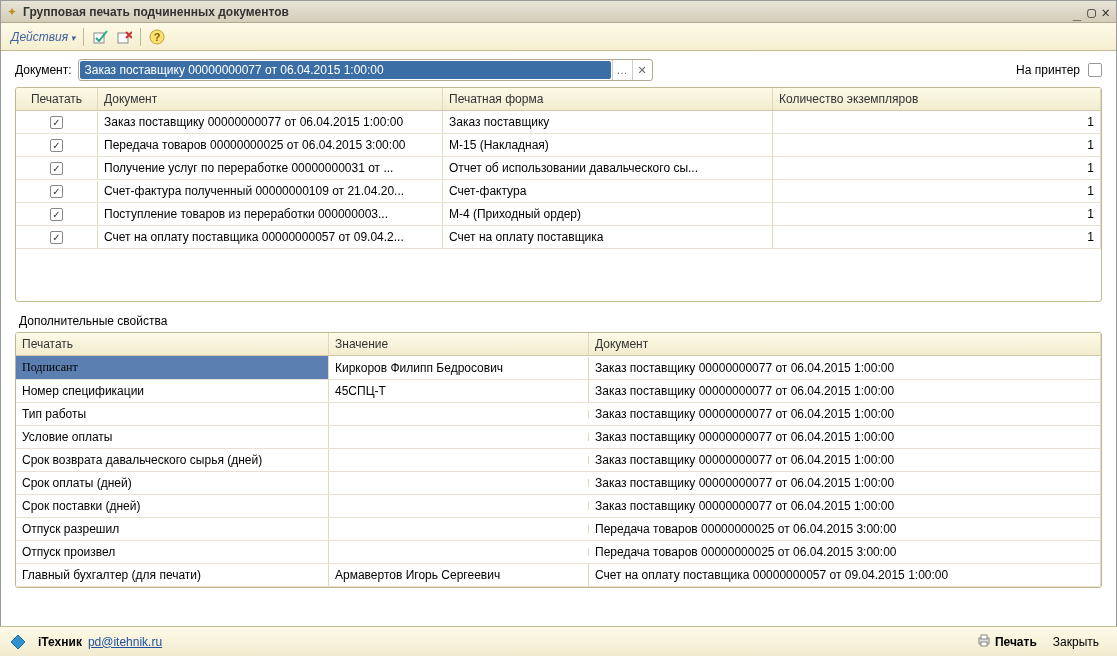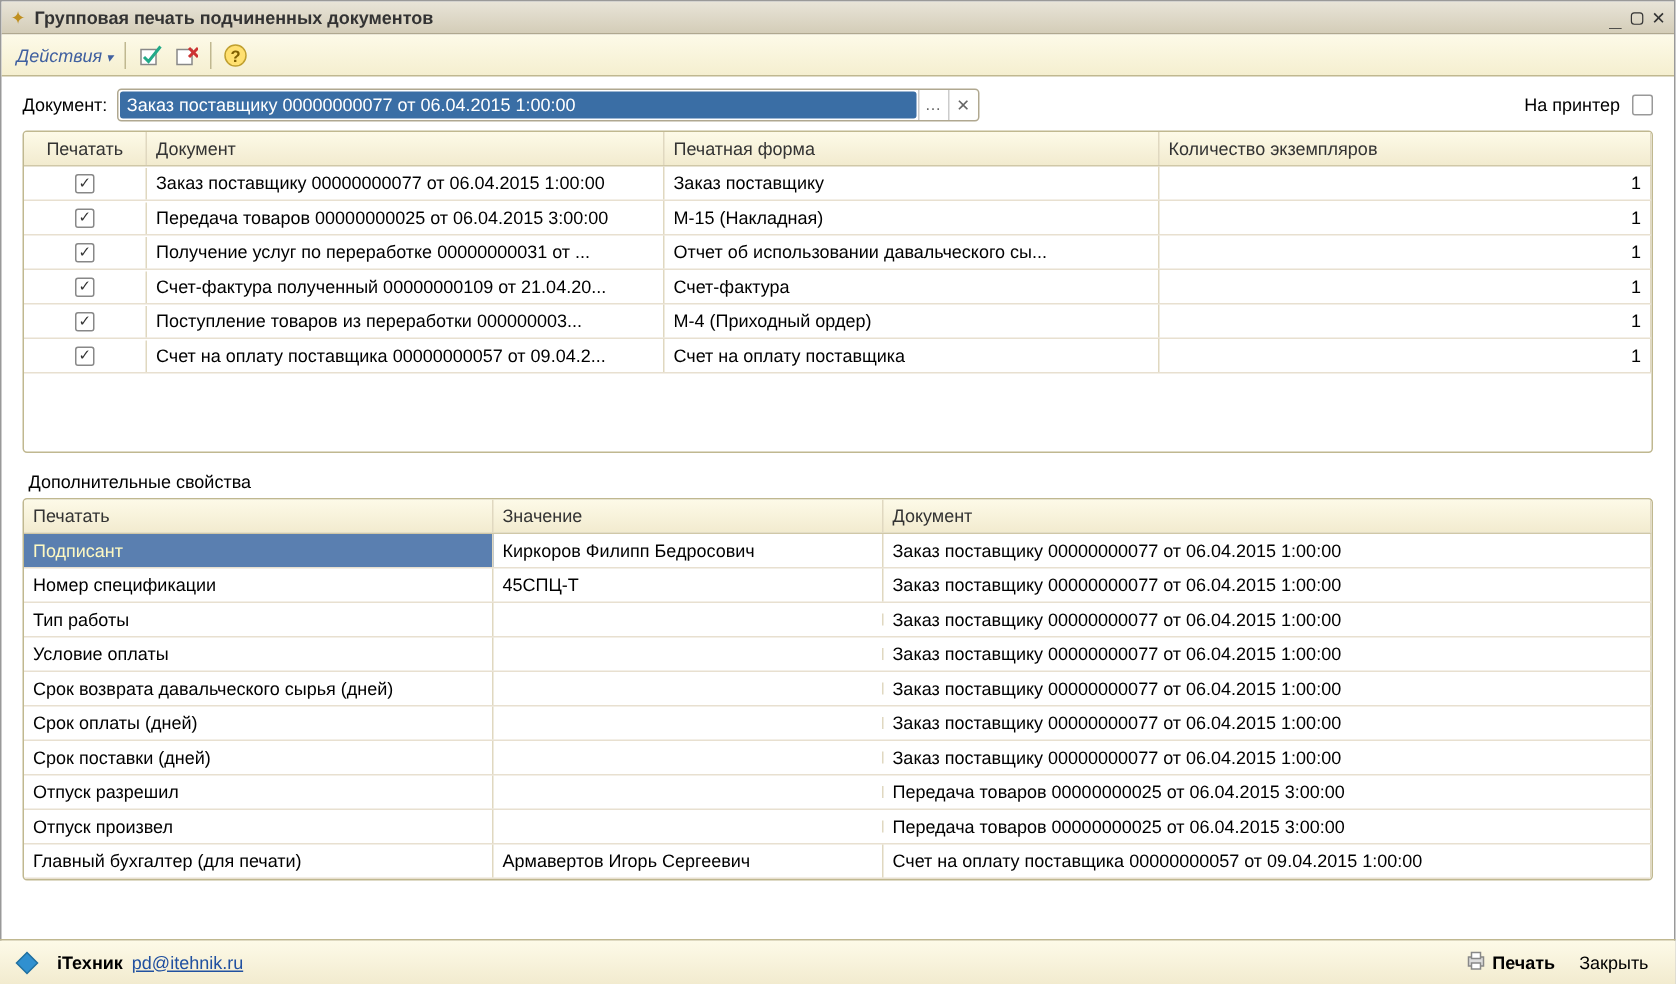--- a/index.html
+++ b/index.html
@@ -128,21 +128,22 @@
   color: #333;
 }
 .chk::after { content: "✓"; }
 .section-label { padding: 12px 0 4px 4px; }
 .grid2 .c-prop { width: 313px; }
 .grid2 .c-val { width: 260px; }
 .grid2 .c-doc2 { flex: 1; }
 .grid2 .body { height: auto; }
 .grid2 .row.selected .c-prop {
   background: #5a7fb0;
-  color: #fef9c3;
+  color: #000000;
+  font-family: Liberation Serif, serif;
 }
 .footer {
   position: absolute;
   bottom: 0; left: 0; right: 0;
   height: 30px;
   background: linear-gradient(to bottom, #fdfae8 0%, #f2ebcf 100%);
   border-top: 1px solid #c0b890;
   display: flex;
   align-items: center;
   padding: 0 10px;

